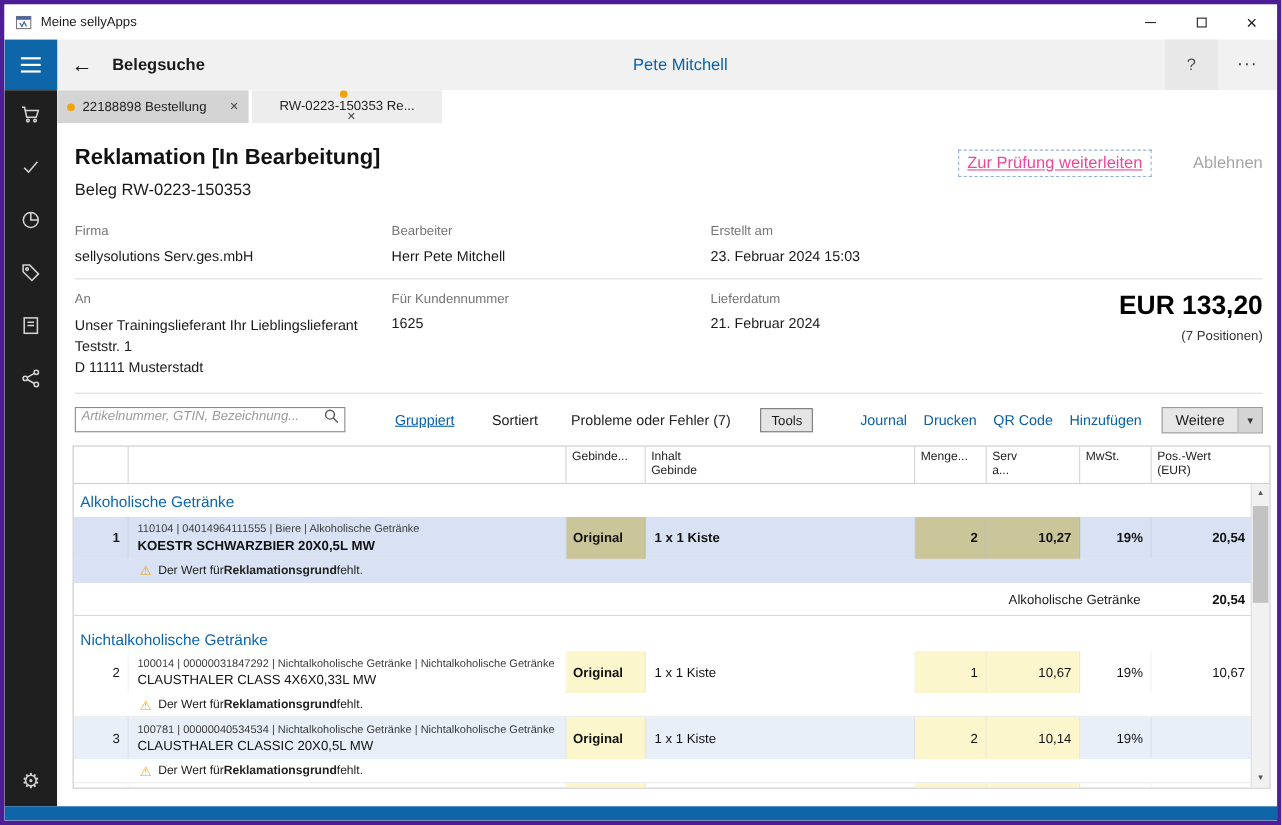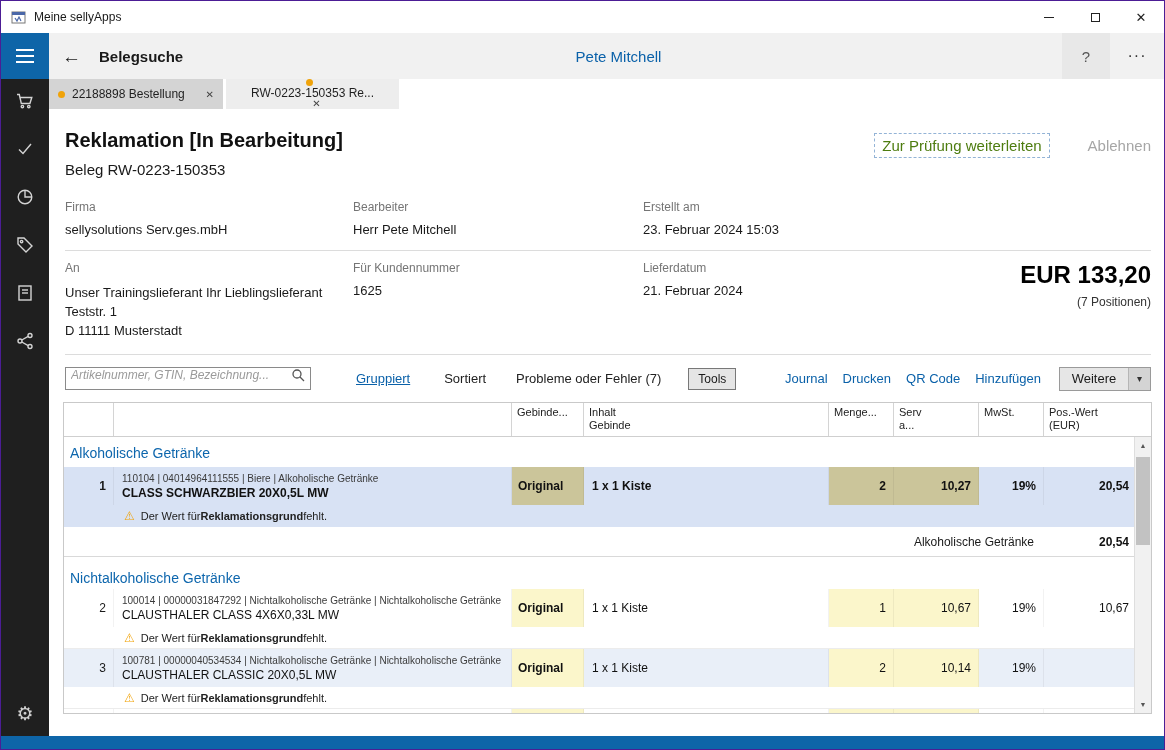--- a/index.html
+++ b/index.html
@@ -1,19 +1,19 @@
 <!DOCTYPE html>
 <html><head>
 <meta charset="utf-8">
 <style>
   * { margin:0; padding:0; box-sizing:border-box; }
   html,body { width:1165px; height:750px; }
   body { font-family:"Liberation Sans", sans-serif; background:#fff; overflow:hidden; }
 
-  .win { position:relative; width:1165px; height:750px; background:#fff; border:1px solid #4c1d95; overflow:hidden; }
+  .win { position:relative; width:1165px; height:750px; background:#fff; border:4px solid #4c1d95; overflow:hidden; }
 
   
   .titlebar { position:absolute; top:0; left:0; right:0; height:32px; background:#fff; display:flex; align-items:center; }
   .app-icon { width:15px; height:15px; margin:0 8px 0 10px; display:inline-block; }
   .titlebar .title { font-size:12px; color:#1a1a1a; }
   .win-controls { margin-left:auto; display:flex; height:32px; }
   .wc { width:46px; height:32px; display:flex; align-items:center; justify-content:center; color:#222; font-size:13px; cursor:default; }
   .wc.min span.bar { display:block; width:10px; height:1px; background:#222; }
   .maxbox { display:block; width:9px; height:9px; border:1px solid #222; }
 
@@ -46,21 +46,21 @@
   .tab .dot { width:7px; height:7px; border-radius:50%; background:#f0a30a; margin-right:7px; flex:none; }
   .tab .lbl { font-size:12px; color:#1f1f1f; white-space:nowrap; overflow:hidden; text-overflow:ellipsis; flex:1; }
   .tab .x { font-size:10px; color:#444; margin-left:8px; flex:none; cursor:pointer; }
 
   
   .doc { padding:0 13px 0 16px; }
   .doc-top { margin-top:20px; display:flex; align-items:flex-start; }
   .doc-title { font-size:20px; font-weight:bold; color:#111; }
   .doc-sub { margin-top:9px; font-size:15px; color:#1a1a1a; }
   .doc-actions { margin-left:auto; display:flex; align-items:center; margin-top:4px; }
-  .act-forward { color:#4d7c0f; font-size:15px; border:1px dashed #93b3d6; padding:3px 7px; cursor:pointer; }
+  .act-forward { color:#ec4899; font-size:15px; text-decoration:underline; border:1px dashed #93b3d6; padding:3px 7px; cursor:pointer; }
   .act-reject { color:#a6a6a6; font-size:15px; margin-left:38px; cursor:pointer; }
 
   .frow { display:flex; border-bottom:1px solid #dcdcdc; }
   .frow1 { margin-top:22px; padding-bottom:13px; }
   .frow2 { padding-top:10px; padding-bottom:14px; }
   .fcol1 { width:288px; }
   .fcol2 { width:290px; }
   .fcol3 { width:250px; }
   .flabel { font-size:12px; color:#757575; }
   .fvalue { font-size:13px; color:#1a1a1a; margin-top:8px; }
@@ -312,21 +312,21 @@
       </div>
 
       <div class="tbody">
 
         <div class="group-row">Alkoholische Getränke</div>
 
         <div class="item-row cols sel">
           <div class="c-pos">1</div>
           <div class="c-desc">
             <div class="meta">110104 | 04014964111555 | Biere | Alkoholische Getränke</div>
-            <div class="iname">CLASS SCHWARZBIER 20X0,5L MW</div>
+            <div class="iname">KOESTR SCHWARZBIER 20X0,5L MW</div>
           </div>
           <div class="c-geb cell-khaki">Original</div>
           <div class="c-inh">1 x 1 Kiste</div>
           <div class="c-num cell-khaki">2</div>
           <div class="c-num cell-khaki">10,27</div>
           <div class="c-num">19%</div>
           <div class="c-num" style="border-right:none">20,54</div>
         </div>
         <div class="warn-row sel" style="border-bottom:none">
           <span class="wi">⚠</span>

